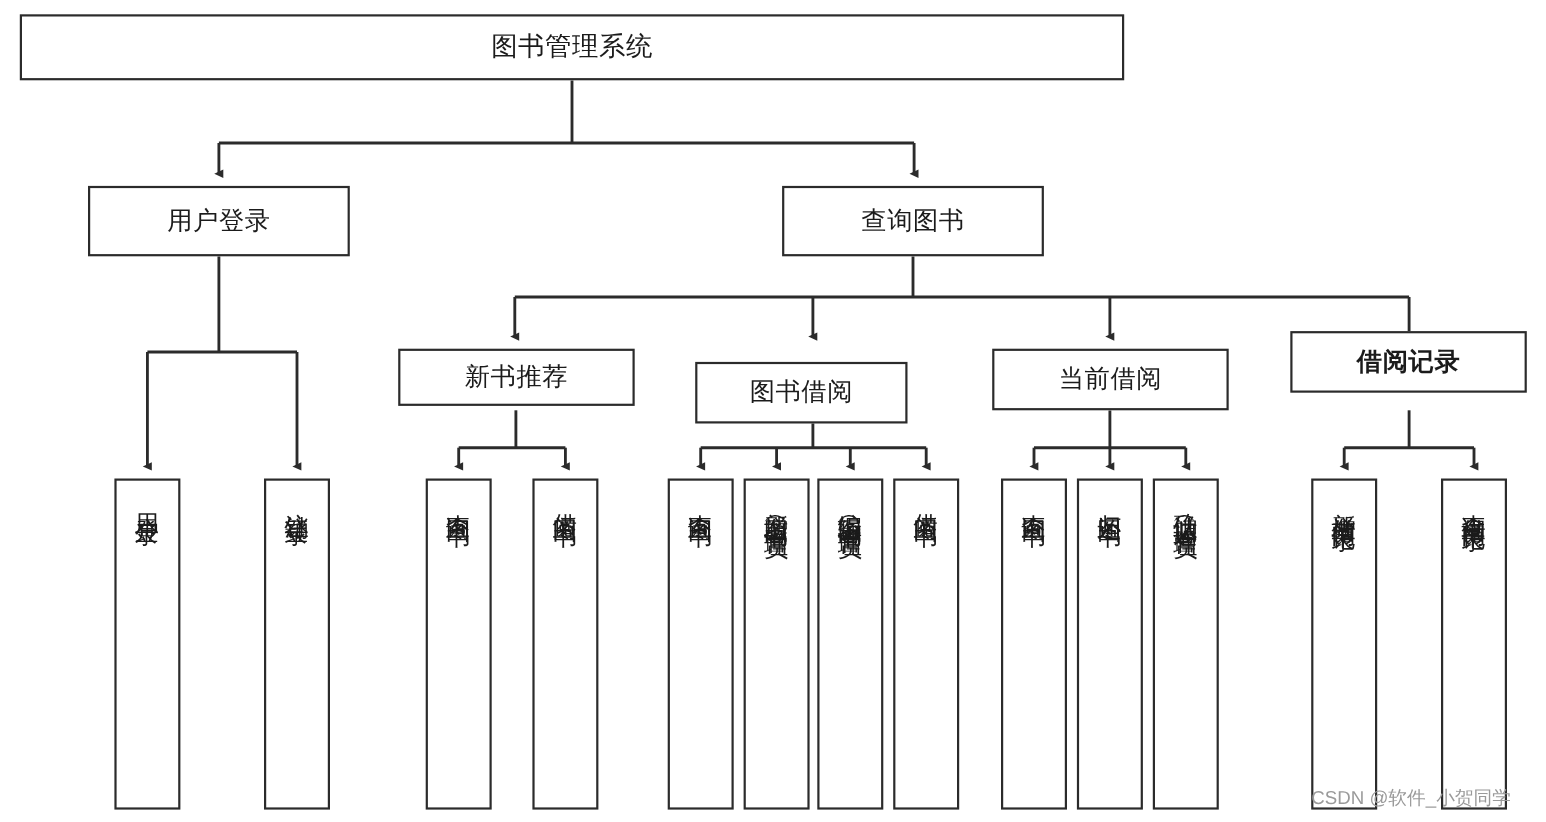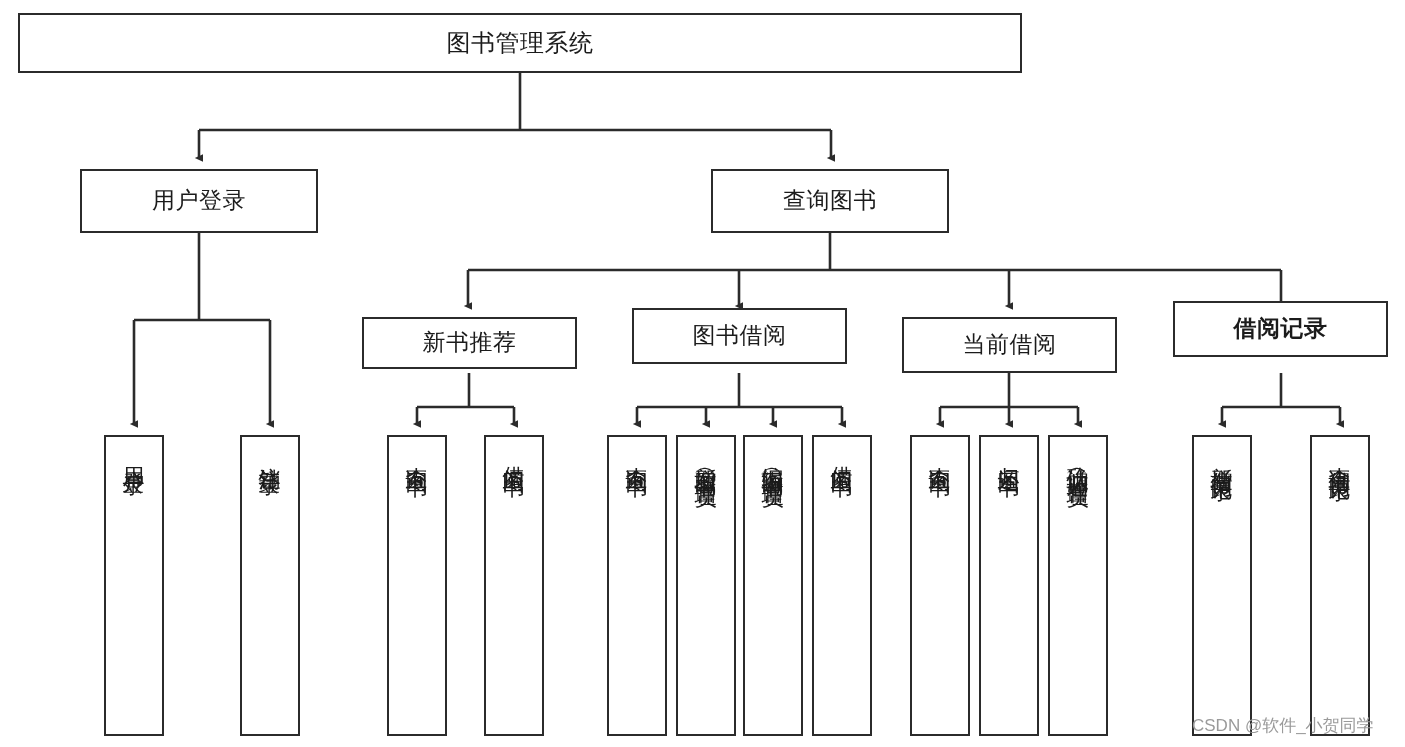--- a/index.html
+++ b/index.html
@@ -137,21 +137,21 @@
   <div class="node h" style="left:80px; top:169px; width:238px; height:64px;">
     <span class="node-label">用户登录</span>
   </div>
   <div class="node h" style="left:711px; top:169px; width:238px; height:64px;">
     <span class="node-label">查询图书</span>
   </div>
 
   <div class="node h" style="left:362px; top:317px; width:215px; height:52px;">
     <span class="node-label">新书推荐</span>
   </div>
-  <div class="node h" style="left:632px; top:308px; width:215px; height:56px;">
+  <div class="node h" style="left:632px; top:329px; width:193px; height:56px;">
     <span class="node-label">图书借阅</span>
   </div>
   <div class="node h" style="left:902px; top:317px; width:215px; height:56px;align-items:center;">
     <span class="node-label">当前借阅</span>
   </div>
   <div class="node h" style="left:1173px; top:301px; width:215px; height:56px;font-weight:bold;">
     <span class="node-label">借阅记录</span>
   </div>
 
   <div class="node v" style="left:104px; top:435px; width:60px; height:301px;">

